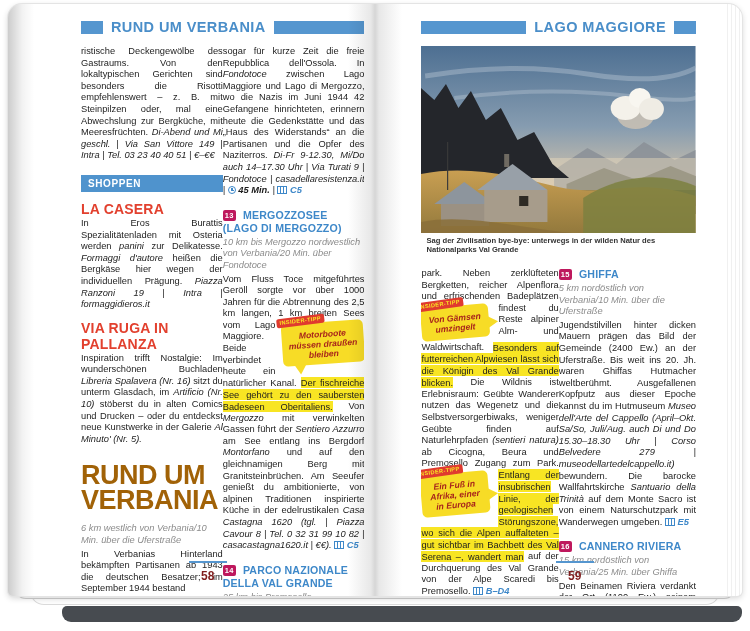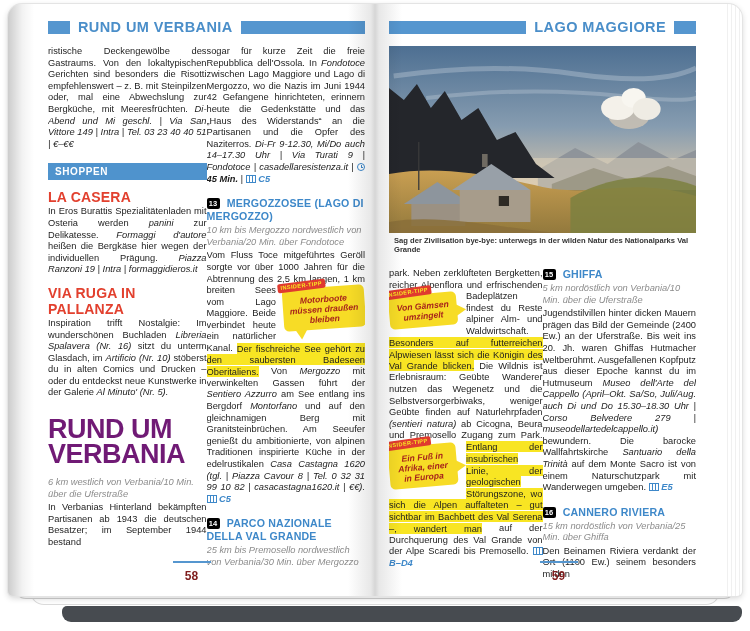--- a/index.html
+++ b/index.html
@@ -13,21 +13,21 @@
   .stack.s1{left:14px;right:14px;top:584px;height:14px;border-radius:0 0 12px 12px;}
   .spread{position:absolute;left:8px;right:8px;top:4px;height:592px;background:#fff;
           border-radius:14px 14px 5px 5px;display:flex;overflow:hidden;
           box-shadow:0 0 0 1px #e4e4e4,0 2px 6px rgba(0,0,0,.18);}
   .spread::before{content:"";position:absolute;left:0;top:0;bottom:0;width:26px;
           background:linear-gradient(90deg,rgba(0,0,0,.20),rgba(0,0,0,.05) 55%,rgba(0,0,0,0));pointer-events:none;}
   .spread::after{content:"";position:absolute;right:0;top:0;bottom:0;width:15px;
           background:repeating-linear-gradient(90deg,rgba(0,0,0,.06) 0 1.5px,rgba(0,0,0,0) 1.5px 4px);pointer-events:none;}
   .spine{position:absolute;left:50%;width:54px;margin-left:-27px;top:0;bottom:0;pointer-events:none;
           background:linear-gradient(90deg,rgba(0,0,0,0),rgba(0,0,0,.09) 42%,rgba(0,0,0,.16) 50%,rgba(0,0,0,.09) 58%,rgba(0,0,0,0));}
-  .page{width:50%;position:relative;box-sizing:border-box;}
+  .page{width:50%;position:relative;box-sizing:border-box;margin-left:33px;}
   .page.leftpg{padding:0 10px 0 40px;}
   .page.rightpg{padding:0 46px 0 14px;}
   
   .hdr{display:flex;align-items:center;gap:8px;margin:15px 0 11px;}
   .hdr-sq{width:22px;height:13px;background:#5596cf;flex:none;}
   .hdr-bar{flex:1;height:13px;background:#5596cf;}
   .hdr-title{color:#4a8ec9;font-weight:bold;font-size:14.5px;letter-spacing:.4px;white-space:nowrap;}
   
   .cols{display:flex;}
   .col{flex:1;min-width:0;overflow:hidden;}
@@ -35,25 +35,25 @@
   .j{text-align:justify;}
   .i{font-style:italic;}
   .b{font-weight:bold;}
   .hl{background:#f8e523;padding:.5px 0;box-decoration-break:clone;-webkit-box-decoration-break:clone;}
   .ref{color:#3e88c9;font-style:italic;font-weight:bold;}
   
   .shop-bar{background:#4f93cd;color:#fff;font-weight:bold;font-size:10px;letter-spacing:.6px;
             padding:3px 7px;margin:13px 0 8px;}
   .shop-title{margin:9px 0 1px;color:#e2402e;font-size:14px;font-weight:bold;letter-spacing:.2px;}
   
-  .big-title{margin:18px 0 10px;color:#701a75;font-size:27px;line-height:25px;font-weight:bold;letter-spacing:-.5px;}
+  .big-title{margin:18px 0 10px;color:#a16207;font-size:27px;line-height:25px;font-weight:bold;letter-spacing:-.5px;}
   
   .entry-title{margin:12px 0 2px;color:#3e88c9;font-size:10.6px;line-height:13px;font-weight:bold;letter-spacing:.2px;}
   .cols .col > .entry-title:first-child{margin-top:0;}
-  .badge{display:inline-block;min-width:11px;height:11px;background:#000000;color:#fff;font-size:7.5px;
+  .badge{display:inline-block;min-width:11px;height:11px;background:#be185d;color:#fff;font-size:7.5px;
          font-weight:bold;text-align:center;line-height:11px;border-radius:2px;margin-right:4px;vertical-align:1px;padding:0 1px;}
   .loc{margin:0 0 2px;color:#8c8c8c;font-style:italic;font-size:9.3px;line-height:11.6px;}
   
   .pagenum{position:absolute;left:0;right:0;bottom:12px;text-align:center;}
   .pn-line{display:block;width:38px;height:2.5px;background:#5596cf;margin:0 auto 3px;}
   .pn{font-weight:bold;font-size:12px;color:#7f1d1d;}
   
   .photo{position:relative;height:212px;margin:0 0 10px;overflow:hidden;}
   .photo svg{position:absolute;inset:0;width:100%;height:100%;}
   .caption{position:absolute;left:0;right:0;bottom:0;background:#fff;color:#333;

